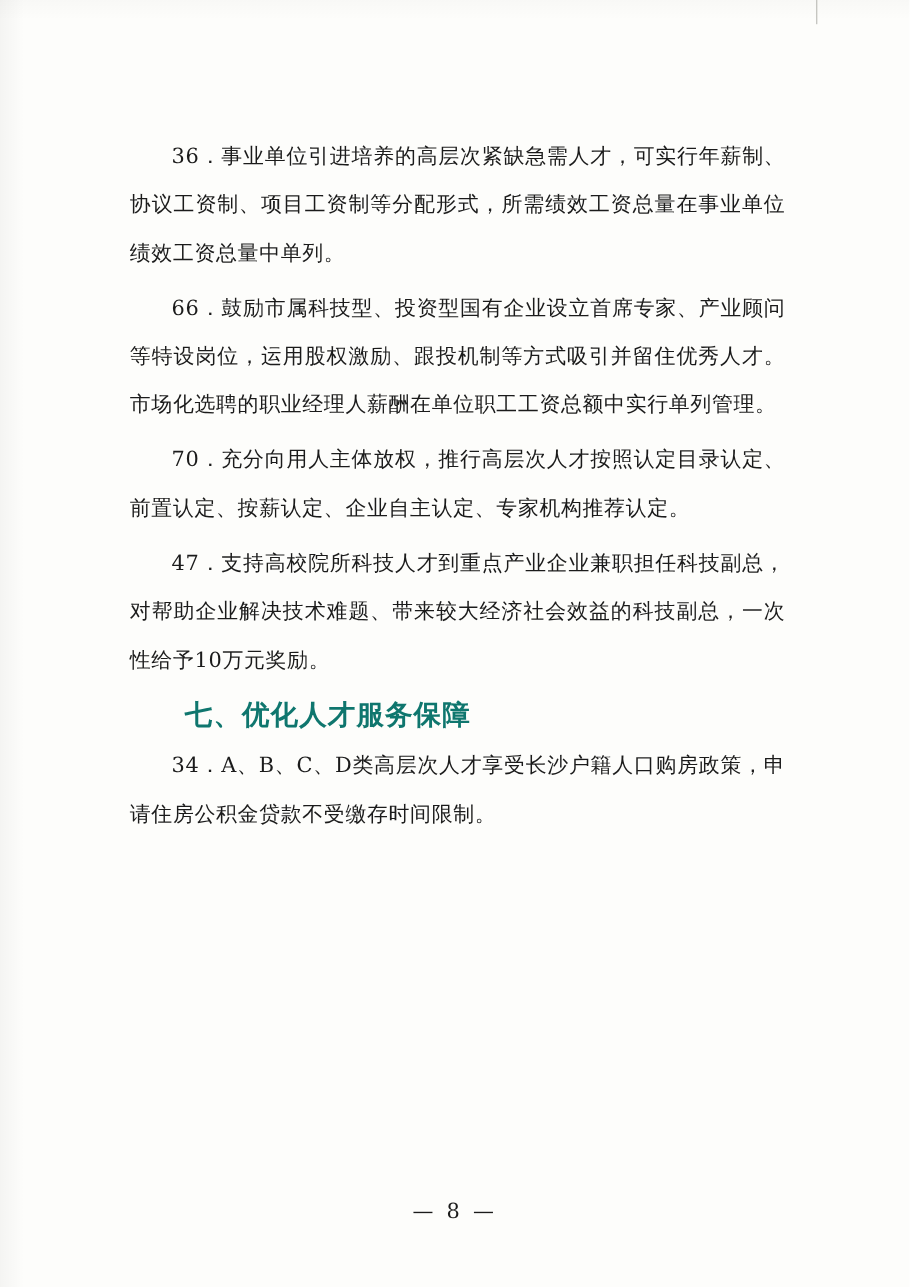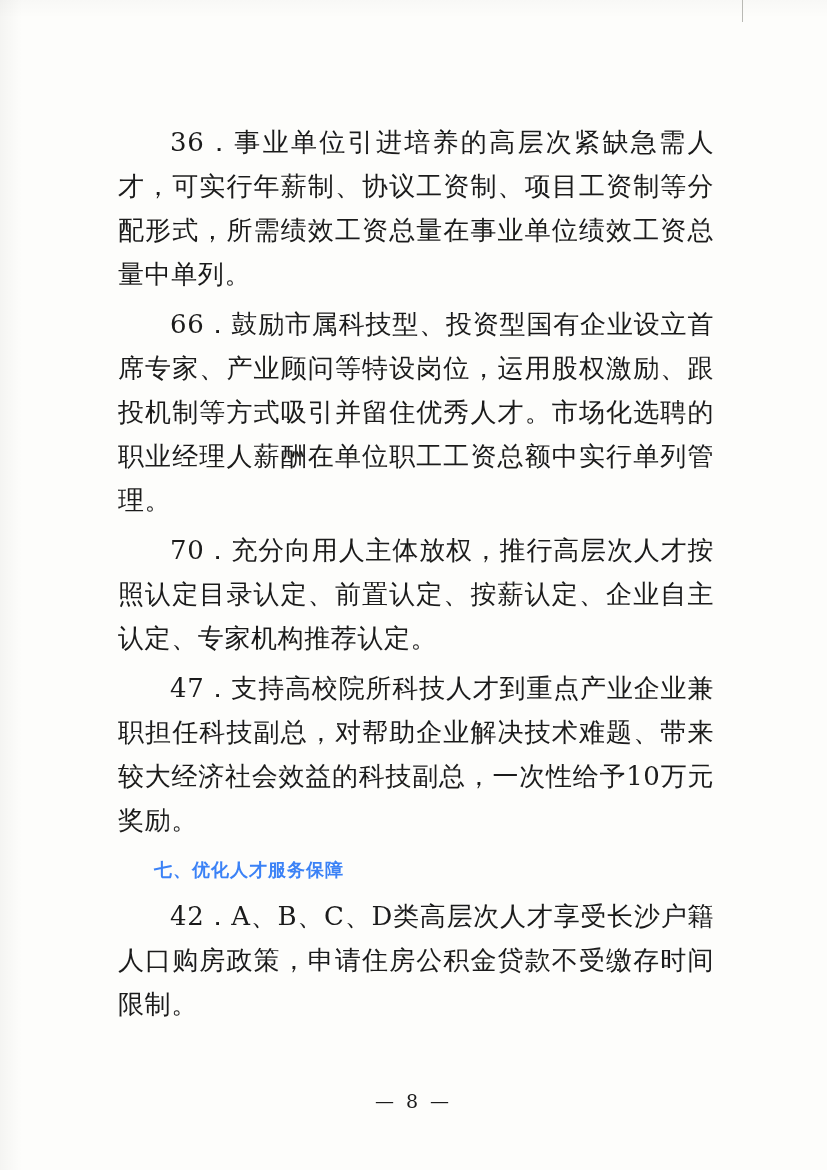--- a/index.html
+++ b/index.html
@@ -36,34 +36,34 @@
     height: 22px;
     background: #b9b9b4;
   }
   .content {
     position: absolute;
     left: 118px;
     top: 120px;
     width: 596px;
   }
   .para {
-    font-size: 26px;
+    font-size: 19px;
     line-height: 44px;
     color: #1b1b1b;
     text-align: justify;
     text-justify: inter-ideograph;
     margin: 0 0 6px 0;
     text-indent: 2em;
     letter-spacing: 0.6px;
     font-family: "DejaVu Serif", "Liberation Serif", serif;
   }
   .heading {
-    font-size: 18px;
+    font-size: 25px;
     line-height: 44px;
-    color: #3b82f6;
+    color: #0f766e;
     margin: 4px 0 2px 0;
     text-indent: 2em;
     font-weight: bold;
     letter-spacing: 1px;
     font-family: "DejaVu Sans", "Liberation Sans", sans-serif;
   }
   .footer {
     position: absolute;
     left: 0;
     right: 0;
@@ -80,17 +80,17 @@
 
 <div class="page">
   <div class="edge-line"></div>
 
   <div class="content">
     <p class="para">36．事业单位引进培养的高层次紧缺急需人才，可实行年薪制、协议工资制、项目工资制等分配形式，所需绩效工资总量在事业单位绩效工资总量中单列。</p>
     <p class="para">66．鼓励市属科技型、投资型国有企业设立首席专家、产业顾问等特设岗位，运用股权激励、跟投机制等方式吸引并留住优秀人才。市场化选聘的职业经理人薪酬在单位职工工资总额中实行单列管理。</p>
     <p class="para">70．充分向用人主体放权，推行高层次人才按照认定目录认定、前置认定、按薪认定、企业自主认定、专家机构推荐认定。</p>
     <p class="para">47．支持高校院所科技人才到重点产业企业兼职担任科技副总，对帮助企业解决技术难题、带来较大经济社会效益的科技副总，一次性给予10万元奖励。</p>
     <p class="heading">七、优化人才服务保障</p>
-    <p class="para">42．A、B、C、D类高层次人才享受长沙户籍人口购房政策，申请住房公积金贷款不受缴存时间限制。</p>
+    <p class="para">34．A、B、C、D类高层次人才享受长沙户籍人口购房政策，申请住房公积金贷款不受缴存时间限制。</p>
   </div>
 
   <div class="footer">— 8 —</div>
 </div>
 
 </body></html>

